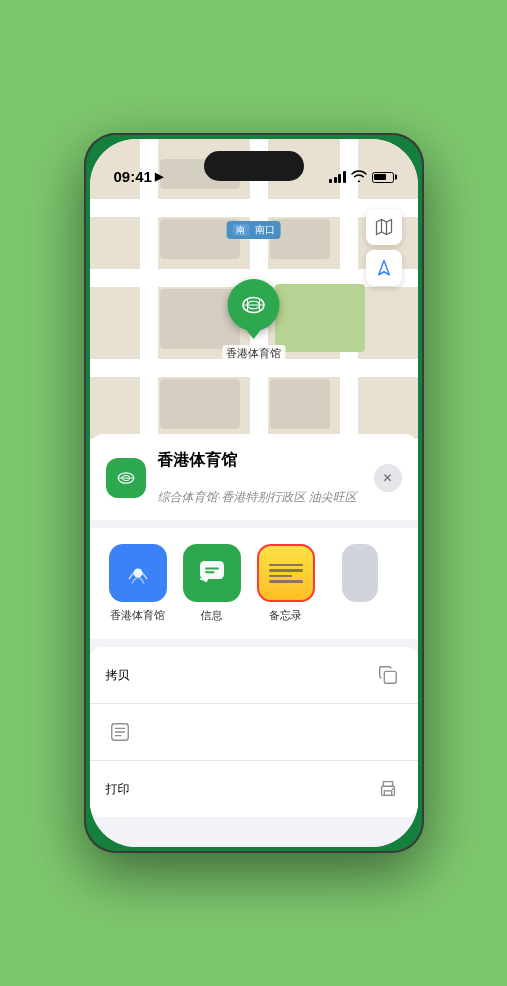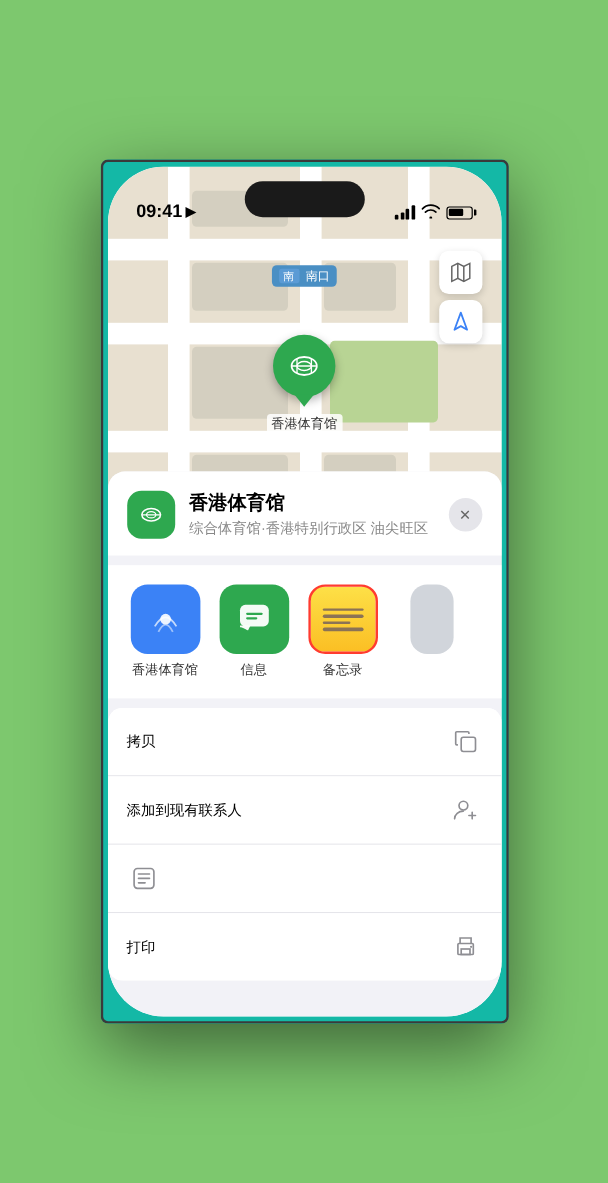--- a/index.html
+++ b/index.html
@@ -9,22 +9,22 @@
       display: flex;
       justify-content: center;
       align-items: center;
       min-height: 100vh;
       font-family: -apple-system, 'PingFang SC', 'Helvetica Neue', sans-serif;
     }
 
     .phone-frame {
       width: 340px;
       height: 720px;
-      background: #14b8a6;
-      border-radius: 6px;
+      background: #15803d;
+      border-radius: 32px;
       position: relative;
       box-shadow: 0 20px 60px rgba(0,0,0,0.5), inset 0 0 0 2px #3a3a3a;
       overflow: hidden;
     }
 
     .phone-inner {
       position: absolute;
       top: 6px;
       left: 6px;
       right: 6px;
@@ -288,21 +288,22 @@
 
     .location-name {
       font-size: 16px;
       font-weight: 600;
       color: #000;
     }
 
     .location-sub {
       font-size: 12px;
       color: #888;
-      margin-top: 2px;
+      margin-top: 18px;
+      font-style: italic;
     }
 
     .close-btn {
       width: 28px;
       height: 28px;
       background: #e5e5ea;
       border-radius: 50%;
       display: flex;
       align-items: center;
       justify-content: center;
@@ -586,30 +587,20 @@
           <span class="action-text">拷贝</span>
           <div class="action-icon">
             <svg width="22" height="22" viewBox="0 0 24 24" fill="none">
               <rect x="8" y="8" width="13" height="13" rx="2" stroke="#8e8e93" stroke-width="1.5" fill="none"></rect>
               <path d="M5 15H4a1 1 0 0 1-1-1V4a1 1 0 0 1 1-1h10a1 1 0 0 1 1 1v1" stroke="#8e8e93" stroke-width="1.5" fill="none"></path>
             </svg>
           </div>
         </div>
 
 
-        <div class="action-item">
-          <span class="action-text">添加到现有联系人</span>
-          <div class="action-icon">
-            <svg width="22" height="22" viewBox="0 0 24 24" fill="none">
-              <circle cx="10" cy="8" r="4" stroke="#8e8e93" stroke-width="1.5" fill="none"></circle>
-              <path d="M2 20c0-4 3.6-7 8-7" stroke="#8e8e93" stroke-width="1.5" fill="none" stroke-linecap="round"></path>
-              <path d="M18 14v6M15 17h6" stroke="#8e8e93" stroke-width="1.5" stroke-linecap="round"></path>
-            </svg>
-          </div>
-        </div>
 
         <div class="action-item">
           <div class="action-icon">
             <svg width="22" height="22" viewBox="0 0 24 24" fill="none">
               <rect x="3" y="3" width="18" height="18" rx="3" stroke="#8e8e93" stroke-width="1.5" fill="none"></rect>
               <path d="M7 8h10M7 12h10M7 16h6" stroke="#8e8e93" stroke-width="1.5" stroke-linecap="round"></path>
             </svg>
           </div>
         </div>
 

